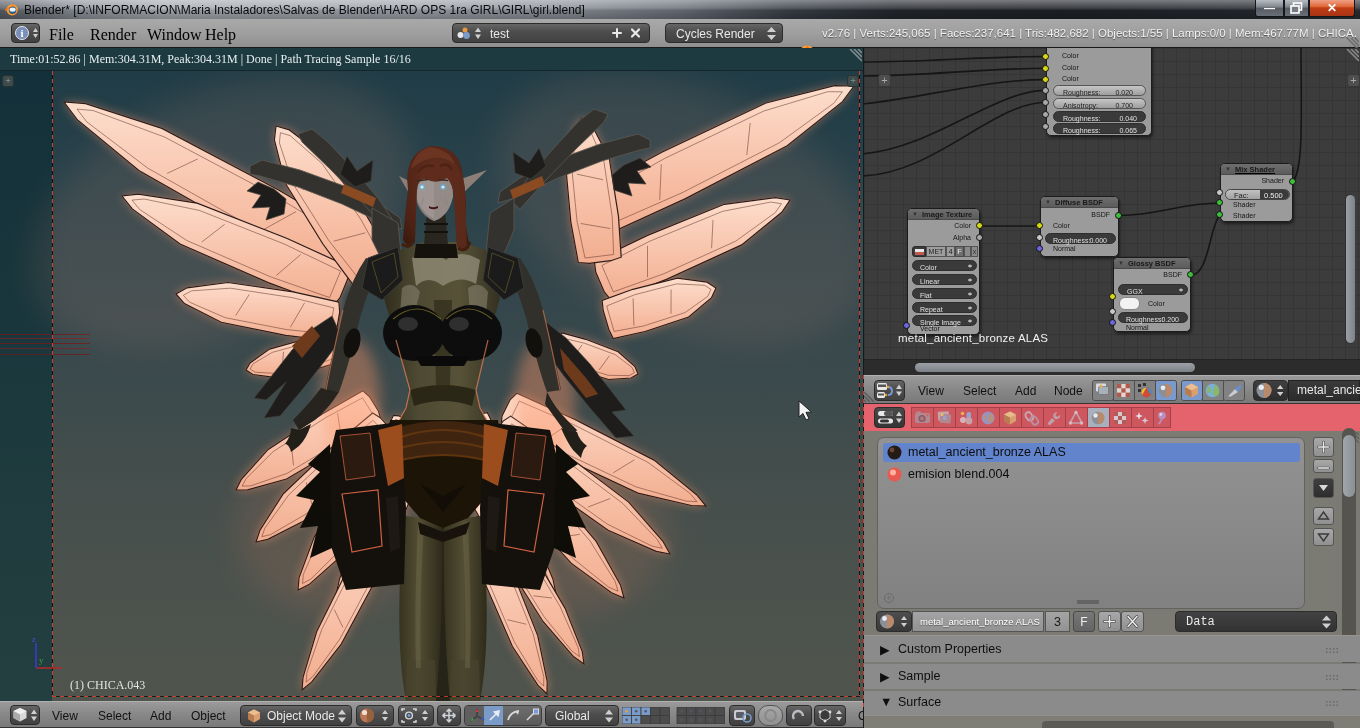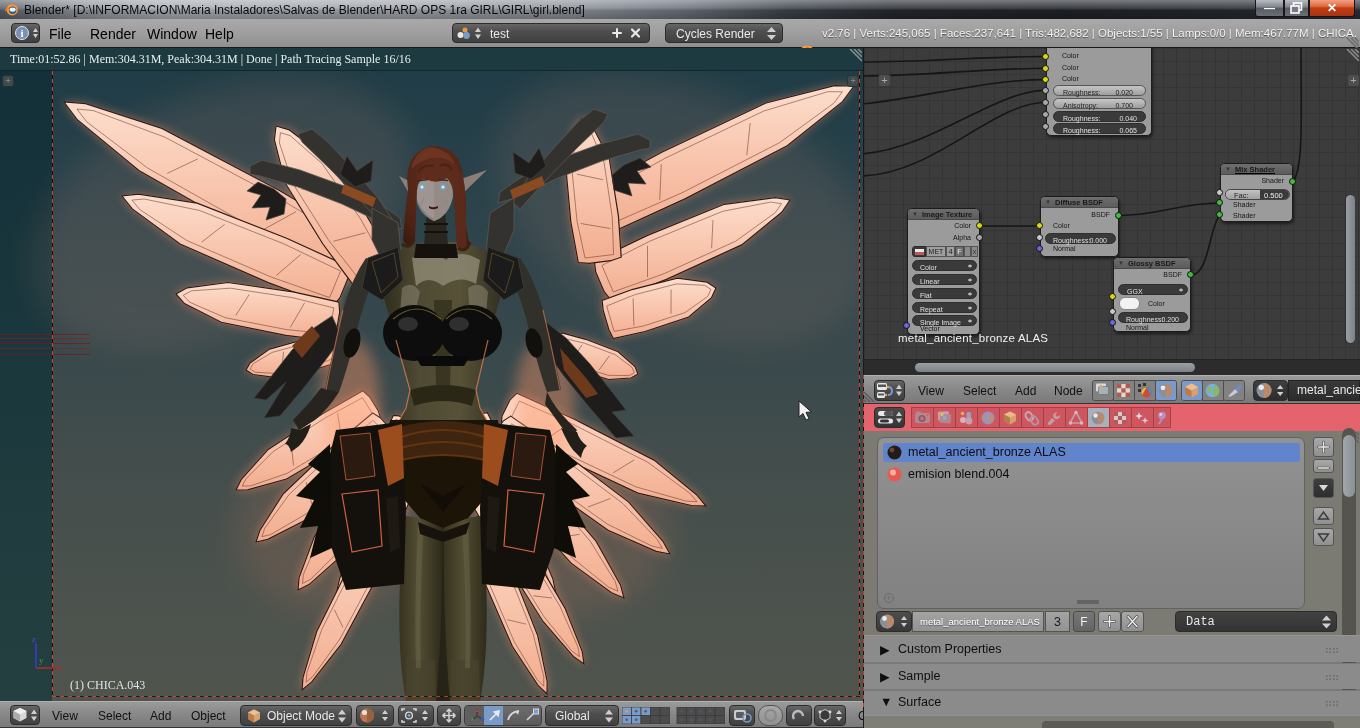--- a/index.html
+++ b/index.html
@@ -16,21 +16,21 @@
 .winbtn { position:absolute; top:0; height:17px; border:1px solid #14161a; border-top:none; }
 #btnmin { left:1255px; width:29px; background:linear-gradient(180deg,#b8bcc2 0%,#7e838b 45%,#565b63 50%,#6a6f77 100%); border-radius:0 0 0 3px; }
 #btnmax { left:1284px; width:25px; background:linear-gradient(180deg,#b8bcc2 0%,#7e838b 45%,#565b63 50%,#6a6f77 100%); }
 #btnclose { left:1309px; width:46px; background:linear-gradient(180deg,#f0a088 0%,#e06a3a 40%,#c03c14 50%,#a83415 100%); border-radius:0 0 3px 0; }
 .winglyph { position:absolute; color:#fff; font-weight:bold; }
 
 
 #menubar { left:0; top:19px; width:1360px; height:29px;
   background:linear-gradient(180deg,#a9a9a9 0%,#9f9f9f 50%,#8f8f8f 100%);
   border-bottom:1px solid #191919; }
-.menuitem { position:absolute; top:7px; font-size:14px; color:#000; }
+.menuitem { position:absolute; top:7px; font-size:16px; color:#000;font-family:Liberation Serif, serif; }
 .dwidget { position:absolute; background:linear-gradient(180deg,#666 0%,#4e4e4e 40%,#414141 100%); border:1px solid #2c2c2c; border-radius:4px; color:#e8e8e8; font-size:12px; }
 .stats { position:absolute; top:7px; font-size:12px; color:#f2f2f2; text-shadow:0 1px 1px rgba(0,0,0,0.5); white-space:nowrap; }
 
 
 #viewport { left:0; top:48px; width:863px; height:653px; background:linear-gradient(180deg,#1e3b45 0%,#28414a 18%,#35474c 40%,#424d4c 62%,#4b524d 82%,#50544d 100%); overflow:hidden;font-family:Liberation Serif, serif; }
 #vleft { position:absolute; left:0; top:0; width:52px; height:653px; background:linear-gradient(180deg,#132f39 0%,#1a373d 45%,#203c3e 75%,#243f3f 100%); }
 #tealbar { position:absolute; left:0; top:0; width:863px; height:23px; background:#1d3a41; border-bottom:1px solid #14262b; color:#e8eef0; font-size:12px; line-height:23px; padding-left:10px; }
 .rborder-v { position:absolute; top:23px; width:1px; height:674px; background:repeating-linear-gradient(180deg,#e03a2a 0px,#e03a2a 4px,#101010 4px,#101010 8px); }
 .rborder-h { position:absolute; left:52px; width:808px; height:1px; background:repeating-linear-gradient(90deg,#e03a2a 0px,#e03a2a 4px,#101010 4px,#101010 8px); opacity:0.8; }
 

